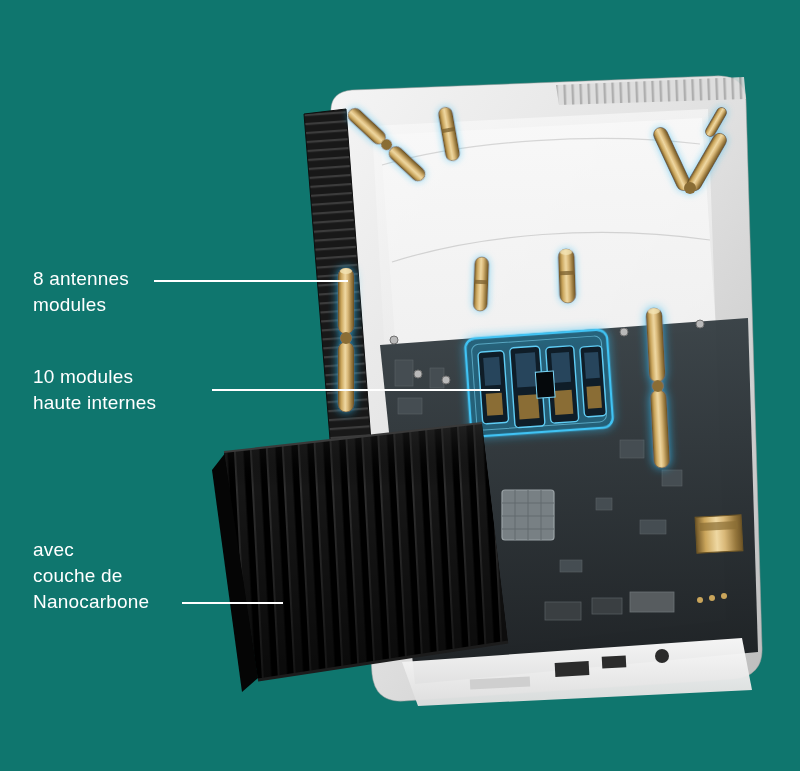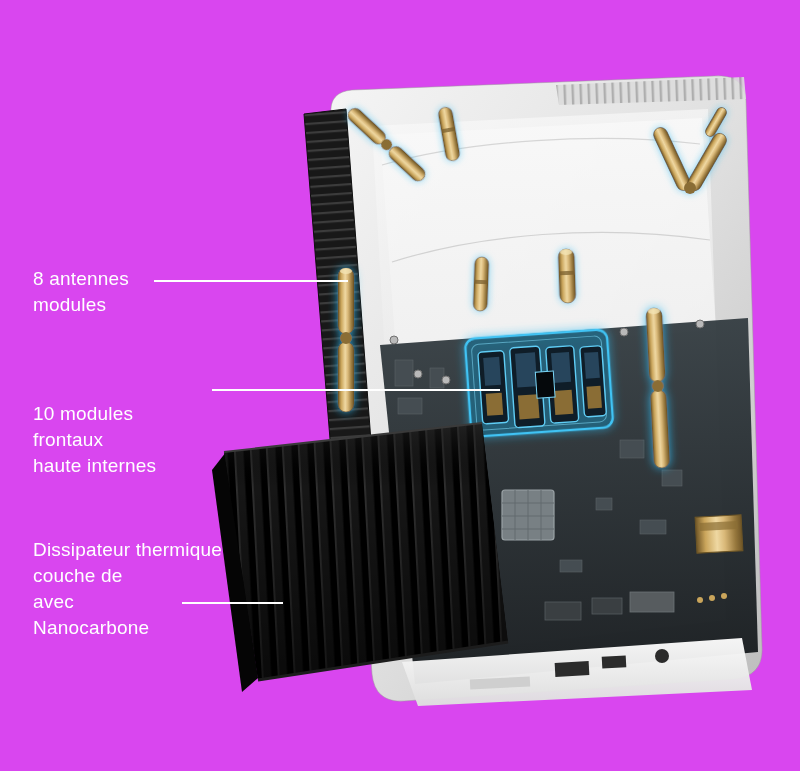--- a/index.html
+++ b/index.html
@@ -1,26 +1,26 @@
 <!DOCTYPE html>
 <html><head>
 <meta charset="utf-8">
 <style>
   html,body{margin:0;padding:0;background:#000;}
   #stage{
-    position:relative;width:800px;height:771px;background:#d946ef;
+    position:relative;width:800px;height:771px;background:#0f766e;
     overflow:hidden;font-family:"Liberation Sans",sans-serif;
   }
   #illustration{position:absolute;left:0;top:0;width:800px;height:771px;}
   .callout{
     position:absolute;color:#ffffff;font-size:19px;line-height:26px;
     font-weight:500;letter-spacing:.2px;white-space:nowrap;
   }
   #callout-antennas{left:33px;top:266px;}
-  #callout-modules{left:33px;top:401px;}
+  #callout-modules{left:33px;top:364px;}
   #callout-heatsink{left:33px;top:537px;}
   .callout-line{position:absolute;height:2px;background:#ffffff;}
   #line-antennas{left:154px;top:280px;width:194px;}
   #line-modules{left:212px;top:389px;width:288px;}
   #line-heatsink{left:182px;top:602px;width:101px;}
 </style>
 </head>
 <body>
 
 <div id="stage">
@@ -228,26 +228,24 @@
   </svg>
 
   <div class="callout" id="callout-antennas">
     <div>8 antennes</div>
     <div>modules</div>
   </div>
   <div class="callout-line" id="line-antennas"></div>
 
   <div class="callout" id="callout-modules">
     <div>10 modules</div>
-    <div>frontaux</div>
     <div>haute internes</div>
   </div>
   <div class="callout-line" id="line-modules"></div>
 
   <div class="callout" id="callout-heatsink">
-    <div>Dissipateur thermique</div>
+    <div>avec</div>
     <div>couche de</div>
-    <div>avec</div>
     <div>Nanocarbone</div>
   </div>
   <div class="callout-line" id="line-heatsink"></div>
 
 </div>
 
 </body></html>

